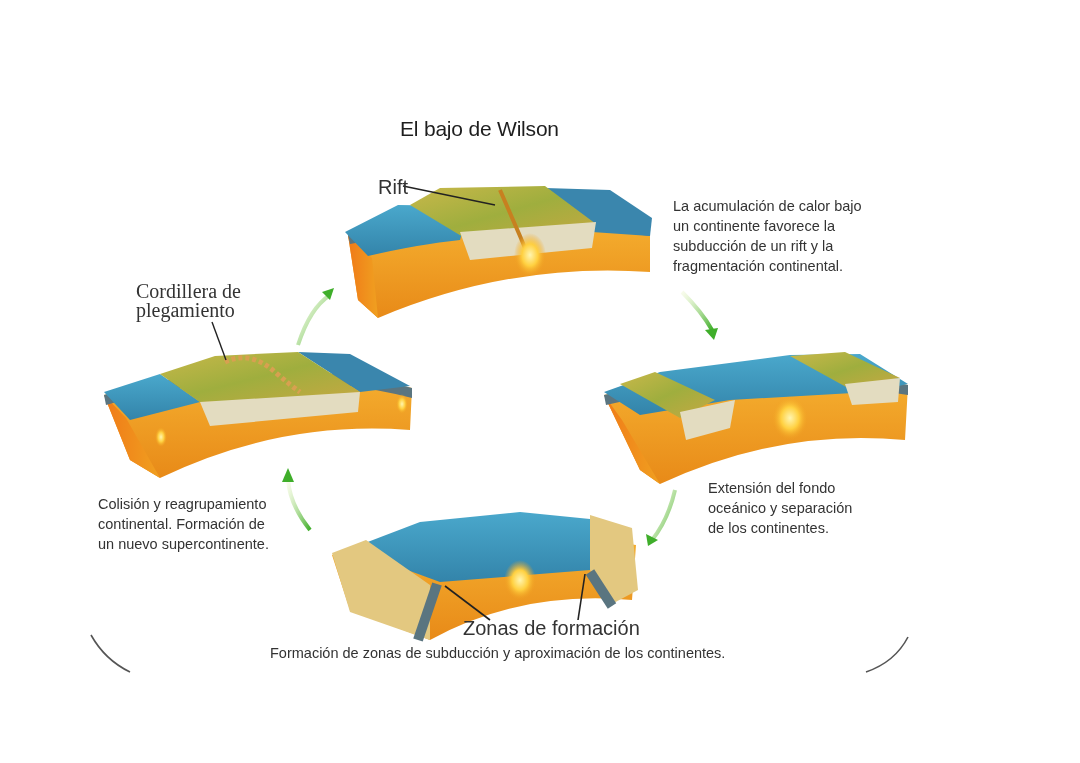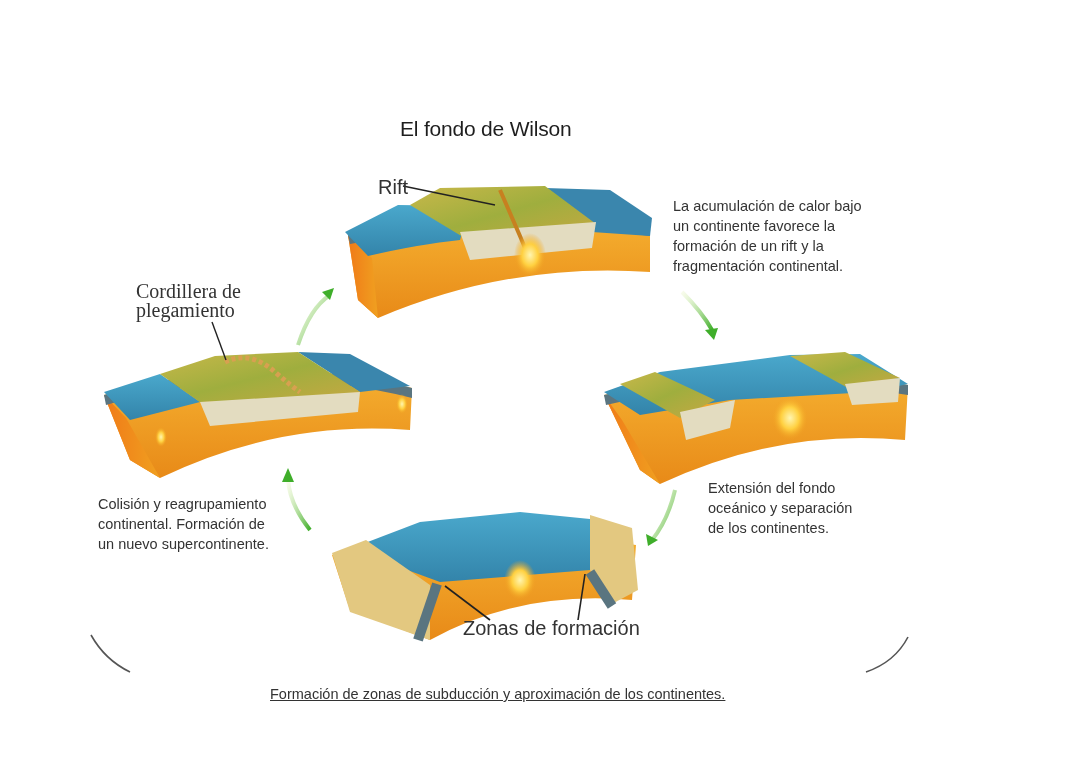--- a/index.html
+++ b/index.html
@@ -7,21 +7,21 @@
            font-family: "Liberation Sans", "DejaVu Sans", sans-serif; color: #2a2a2a; }
     .title { position: absolute; left: 400px; top: 117px; font-size: 21px; font-weight: normal;
              color: #1e1e1e; letter-spacing: -0.2px; }
     .caption { position: absolute; font-size: 14.5px; line-height: 20px; color: #333; white-space: pre-line; }
     .label { position: absolute; font-size: 20px; line-height: 19px; color: #333; white-space: pre-line; }
     svg.diagram { position: absolute; left: 0; top: 0; }
   </style>
 </head>
 <body>
 
-<div class="title">El fondo de Wilson</div>
+<div class="title">El bajo de Wilson</div>
 
 <svg class="diagram" width="1080" height="763" viewBox="0 0 1080 763">
   <defs>
     <linearGradient id="mantleGrad" x1="0" y1="0" x2="0" y2="1">
       <stop offset="0" stop-color="#f5b030"></stop>
       <stop offset="1" stop-color="#e88a18"></stop>
     </linearGradient>
     <linearGradient id="mantleGradL" x1="0" y1="0" x2="1" y2="0">
       <stop offset="0" stop-color="#f07a18"></stop>
       <stop offset="1" stop-color="#f0a020"></stop>
@@ -134,21 +134,21 @@
   <path d="M866 672 Q895 662 908 637" stroke="#555" stroke-width="1.6" fill="none"></path>
 </svg>
 
 <div class="label" style="left:378px; top:178px;">Rift</div>
 <div class="label" style="left:136px; top:282px;font-family:Liberation Serif, serif;">Cordillera de
 plegamiento</div>
 <div class="label" style="left:463px; top:619px;">Zonas de formación</div>
 
 <div class="caption" style="left:673px; top:196px;">La acumulación de calor bajo
 un continente favorece la
-formación de un rift y la
+subducción de un rift y la
 fragmentación continental.</div>
 <div class="caption" style="left:708px; top:478px;">Extensión del fondo
 oceánico y separación
 de los continentes.</div>
-<div class="caption" style="left:270px; top:684px;text-decoration:underline;">Formación de zonas de subducción y aproximación de los continentes.</div>
+<div class="caption" style="left:270px; top:643px;">Formación de zonas de subducción y aproximación de los continentes.</div>
 <div class="caption" style="left:98px; top:494px;">Colisión y reagrupamiento
 continental. Formación de
 un nuevo supercontinente.</div>
 
 </body></html>

